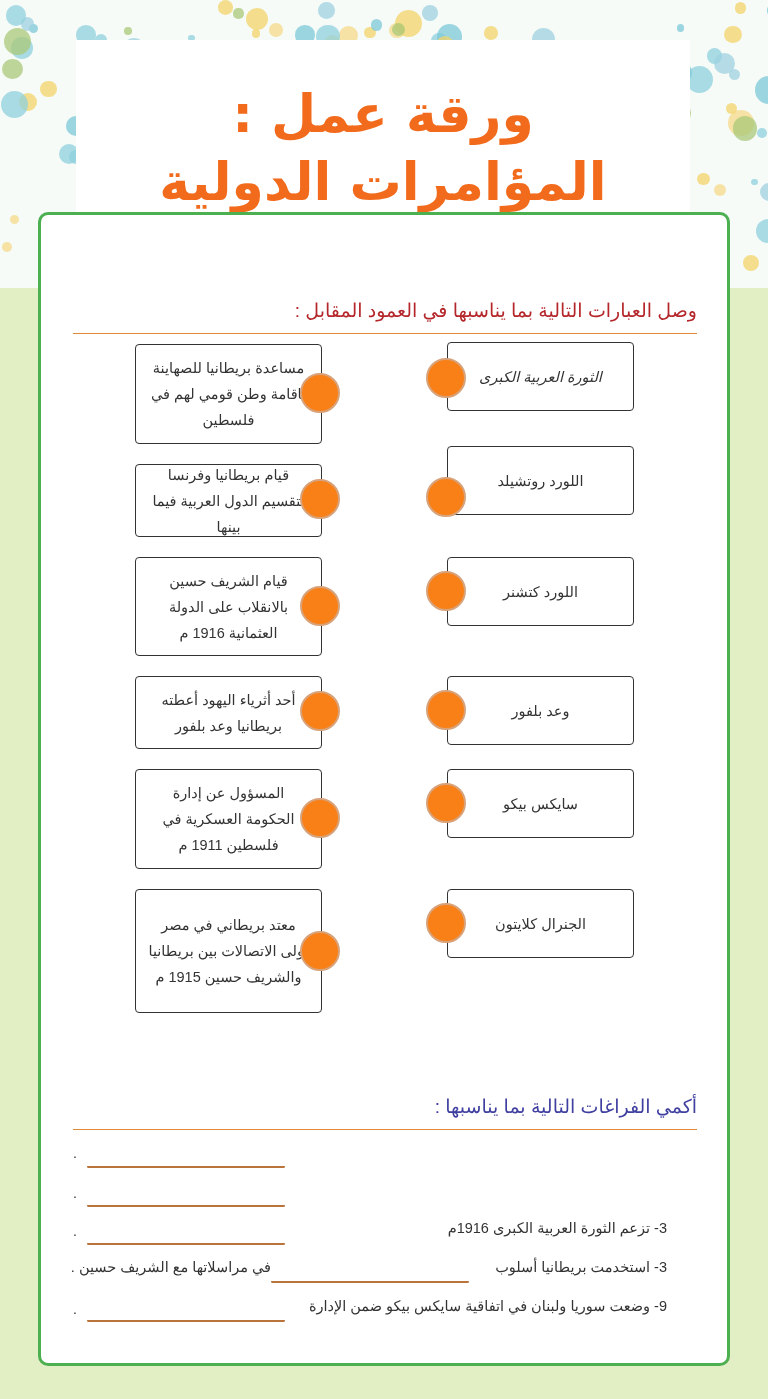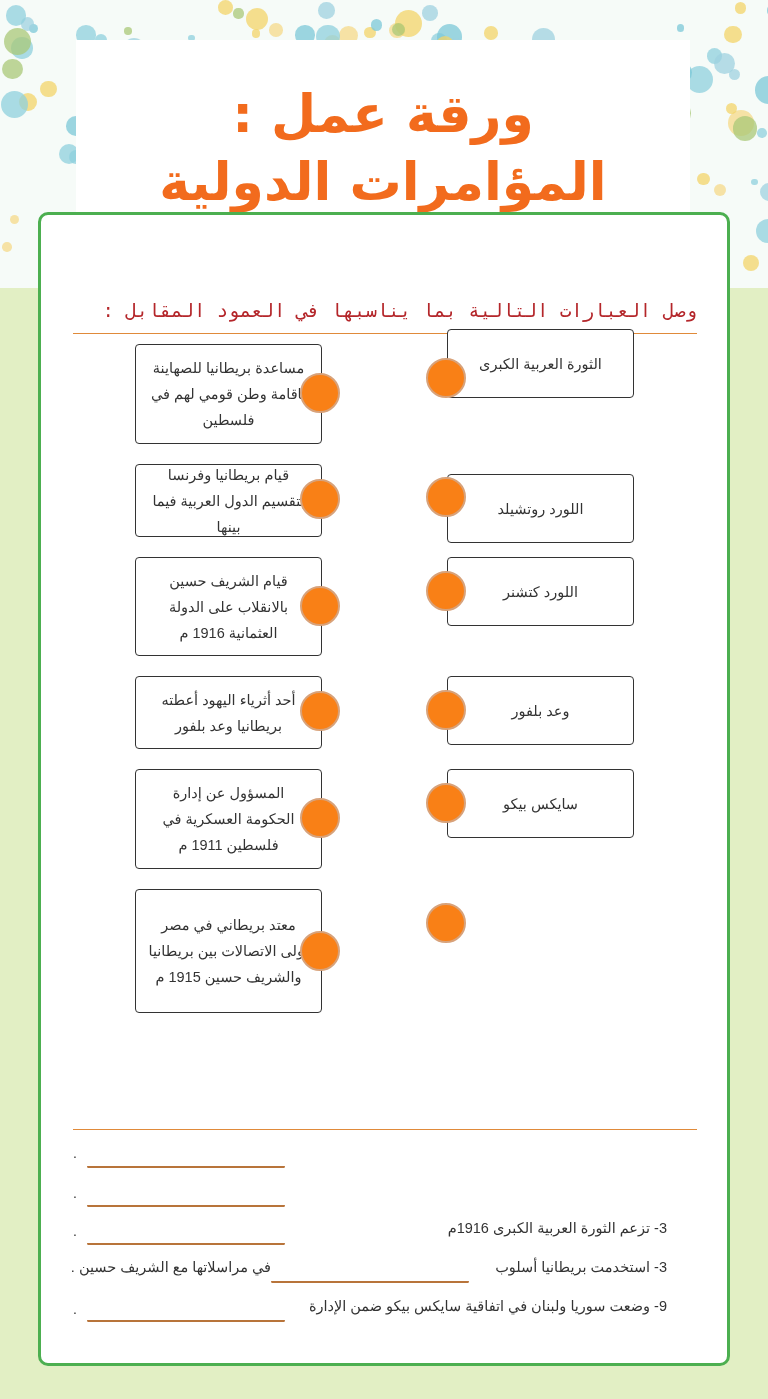--- a/index.html
+++ b/index.html
@@ -2,21 +2,21 @@
 <html><head>
 <meta charset="utf-8">
 <style>
   html,body{margin:0;padding:0;}
   body{width:768px;height:1399px;position:relative;overflow:hidden;background:#e2efc4;font-family:"Liberation Sans",sans-serif;}
   .floral{position:absolute;left:0;top:0;width:768px;height:288px;background-color:#f6fbf8;overflow:hidden;}
   .floral .fl{position:absolute;border-radius:50%;}
   .title-panel{position:absolute;left:76px;top:40px;width:614px;height:200px;background:#fff;overflow:hidden;}
   .title{position:absolute;left:0;right:0;top:40px;text-align:center;direction:rtl;color:#f26b1d;font-size:52px;line-height:68px;font-family:"DejaVu Sans",sans-serif;margin:0;padding:0 30px;}
   .card{position:absolute;left:38px;top:212px;width:686px;height:1148px;background:#fff;border:3px solid #4caf50;border-radius:10px;}
-  .section-title{position:absolute;right:30px;direction:rtl;font-size:19px;color:#b4262a;font-family:Liberation Mono, monospace;}
+  .section-title{position:absolute;right:30px;direction:rtl;font-size:19px;color:#b4262a;}
   .section-title.blue{color:#3f3fa0;}
   .rule{position:absolute;left:32px;right:30px;height:1px;background:#e08a3a;}
   .box{position:absolute;background:#fff;border:1px solid #333;border-radius:4px;direction:rtl;text-align:center;font-size:14.5px;color:#333;display:flex;align-items:center;justify-content:center;line-height:26px;box-sizing:border-box;padding:4px 12px;}
   .dot{position:absolute;width:40px;height:40px;border-radius:50%;background:#f98016;border:2px solid #d8a27a;box-sizing:border-box;}
   .q{position:absolute;right:60px;direction:rtl;font-size:14.5px;color:#333;white-space:nowrap;}
   .blank{position:absolute;height:1px;border-bottom:2px solid #b8743a;border-radius:2px;}
   .period{position:absolute;font-size:14px;color:#333;}
 </style>
 </head>
 <body>
@@ -210,33 +210,35 @@
   <div class="box" style="left:94px;top:554px;width:187px;height:100px;">المسؤول عن إدارة الحكومة العسكرية في فلسطين 1911 م</div>
   <div class="box" style="left:94px;top:674px;width:187px;height:124px;">معتد بريطاني في مصر تولى الاتصالات بين بريطانيا والشريف حسين 1915 م</div>
 
   <div class="dot" style="left:259px;top:158px;"></div>
   <div class="dot" style="left:259px;top:264px;"></div>
   <div class="dot" style="left:259px;top:371px;"></div>
   <div class="dot" style="left:259px;top:476px;"></div>
   <div class="dot" style="left:259px;top:583px;"></div>
   <div class="dot" style="left:259px;top:716px;"></div>
 
-  <div class="box" style="left:406px;top:114px;width:187px;height:69px;">الثورة العربية الكبرى</div>
-  <div class="box" style="left:406px;top:259px;width:187px;height:69px;">اللورد روتشيلد</div>
+  <div class="box" style="left:406px;top:127px;width:187px;height:69px;font-style:italic;">الثورة العربية الكبرى</div>
+  <div class="box" style="left:406px;top:231px;width:187px;height:69px;">اللورد روتشيلد</div>
   <div class="box" style="left:406px;top:342px;width:187px;height:69px;">اللورد كتشنر</div>
   <div class="box" style="left:406px;top:461px;width:187px;height:69px;">وعد بلفور</div>
   <div class="box" style="left:406px;top:554px;width:187px;height:69px;">سايكس بيكو</div>
+  <div class="box" style="left:406px;top:674px;width:187px;height:69px;">الجنرال كلايتون</div>
 
   <div class="dot" style="left:385px;top:143px;"></div>
   <div class="dot" style="left:385px;top:262px;"></div>
   <div class="dot" style="left:385px;top:356px;"></div>
   <div class="dot" style="left:385px;top:475px;"></div>
   <div class="dot" style="left:385px;top:568px;"></div>
   <div class="dot" style="left:385px;top:688px;"></div>
 
+  <div class="section-title blue" style="top:880px;">أكمي الفراغات التالية بما يناسبها :</div>
   <div class="rule" style="top:914px;"></div>
 
   <div class="blank" style="left:46px;top:950px;width:198px;"></div>
   <div class="period" style="left:32px;top:930px;">.</div>
 
   <div class="blank" style="left:46px;top:989px;width:198px;"></div>
   <div class="period" style="left:32px;top:970px;">.</div>
 
   <div class="q" style="top:1005px;">3- تزعم الثورة العربية الكبرى 1916م</div>
   <div class="blank" style="left:46px;top:1027px;width:198px;"></div>

